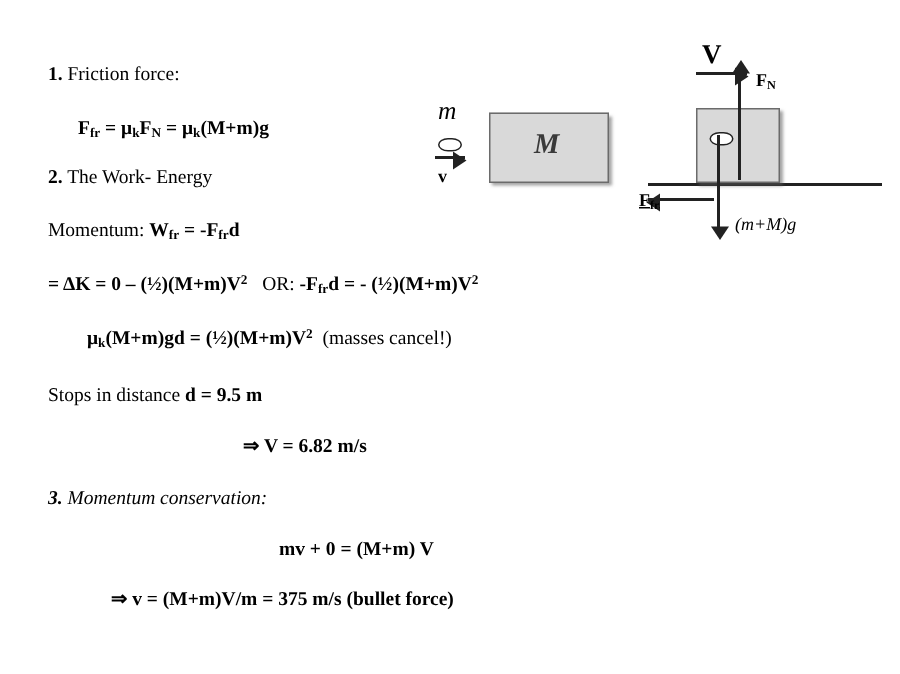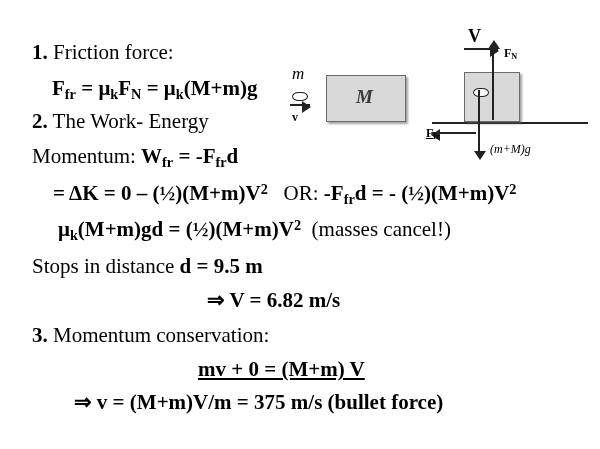--- a/index.html
+++ b/index.html
@@ -16,21 +16,21 @@
   }
   #slide {
     position: relative;
     width: 600px;
     height: 449px;
     box-sizing: border-box;
   }
   .line {
     position: absolute;
     white-space: nowrap;
-    font-size: 21px;
+    font-size: 13px;
     line-height: 1;
   }
   .b { font-weight: bold; }
   .sub {
     font-size: 0.68em;
     vertical-align: -0.28em;
   }
   .sup {
     font-size: 0.68em;
     vertical-align: 0.45em;
@@ -205,45 +205,45 @@
   </div>
 
   <div class="line" style="left:32px; top:111px;">
     <span class="num">2.</span><span> The Work- Energy</span>
   </div>
 
   <div class="line" style="left:32px; top:146px;">
     <span>Momentum: </span><span class="b">W<span class="sub">fr</span> = -F<span class="sub">fr</span>d</span>
   </div>
 
-  <div class="line" style="left:32px; top:182px;margin-left:21px;">
+  <div class="line" style="left:32px; top:182px;">
     <span class="b">= ΔK = 0 – (½)(M+m)V<span class="sup">2</span></span>
     <span>&nbsp; OR: </span>
     <span class="b">-F<span class="sub">fr</span>d = - (½)(M+m)V<span class="sup">2</span></span>
   </div>
 
   <div class="line" style="left:58px; top:218px;">
     <span class="b">μ<span class="sub">k</span>(M+m)gd = (½)(M+m)V<span class="sup">2</span></span>
     <span>&nbsp;</span><span>(masses cancel!)</span>
   </div>
 
   <div class="line" style="left:32px; top:256px;">
     <span>Stops in distance </span><span class="b">d = 9.5 m</span>
   </div>
 
-  <div class="line b" style="left:162px; top:290px;margin-left:45px;">
+  <div class="line b" style="left:162px; top:290px;">
     <span>⇒</span>
     <span>V = 6.82 m/s</span>
   </div>
 
-  <div class="line" style="left:32px; top:325px;">
+  <div class="line" style="left:32px; top:325px;font-style:italic;">
     <span class="num">3.</span><span> Momentum conservation:</span>
   </div>
 
-  <div class="line b" style="left:198px; top:359px;text-decoration:underline;">
+  <div class="line b" style="left:186px; top:359px;">
     <span>mv + 0 = (M+m) V</span>
   </div>
 
   <div class="line b" style="left:74px; top:392px;">
     <span>⇒</span>
     <span>v = (M+m)V/m = </span><span>375 m/s</span>
     <span>(bullet force)</span>
   </div>
 
 </div>

